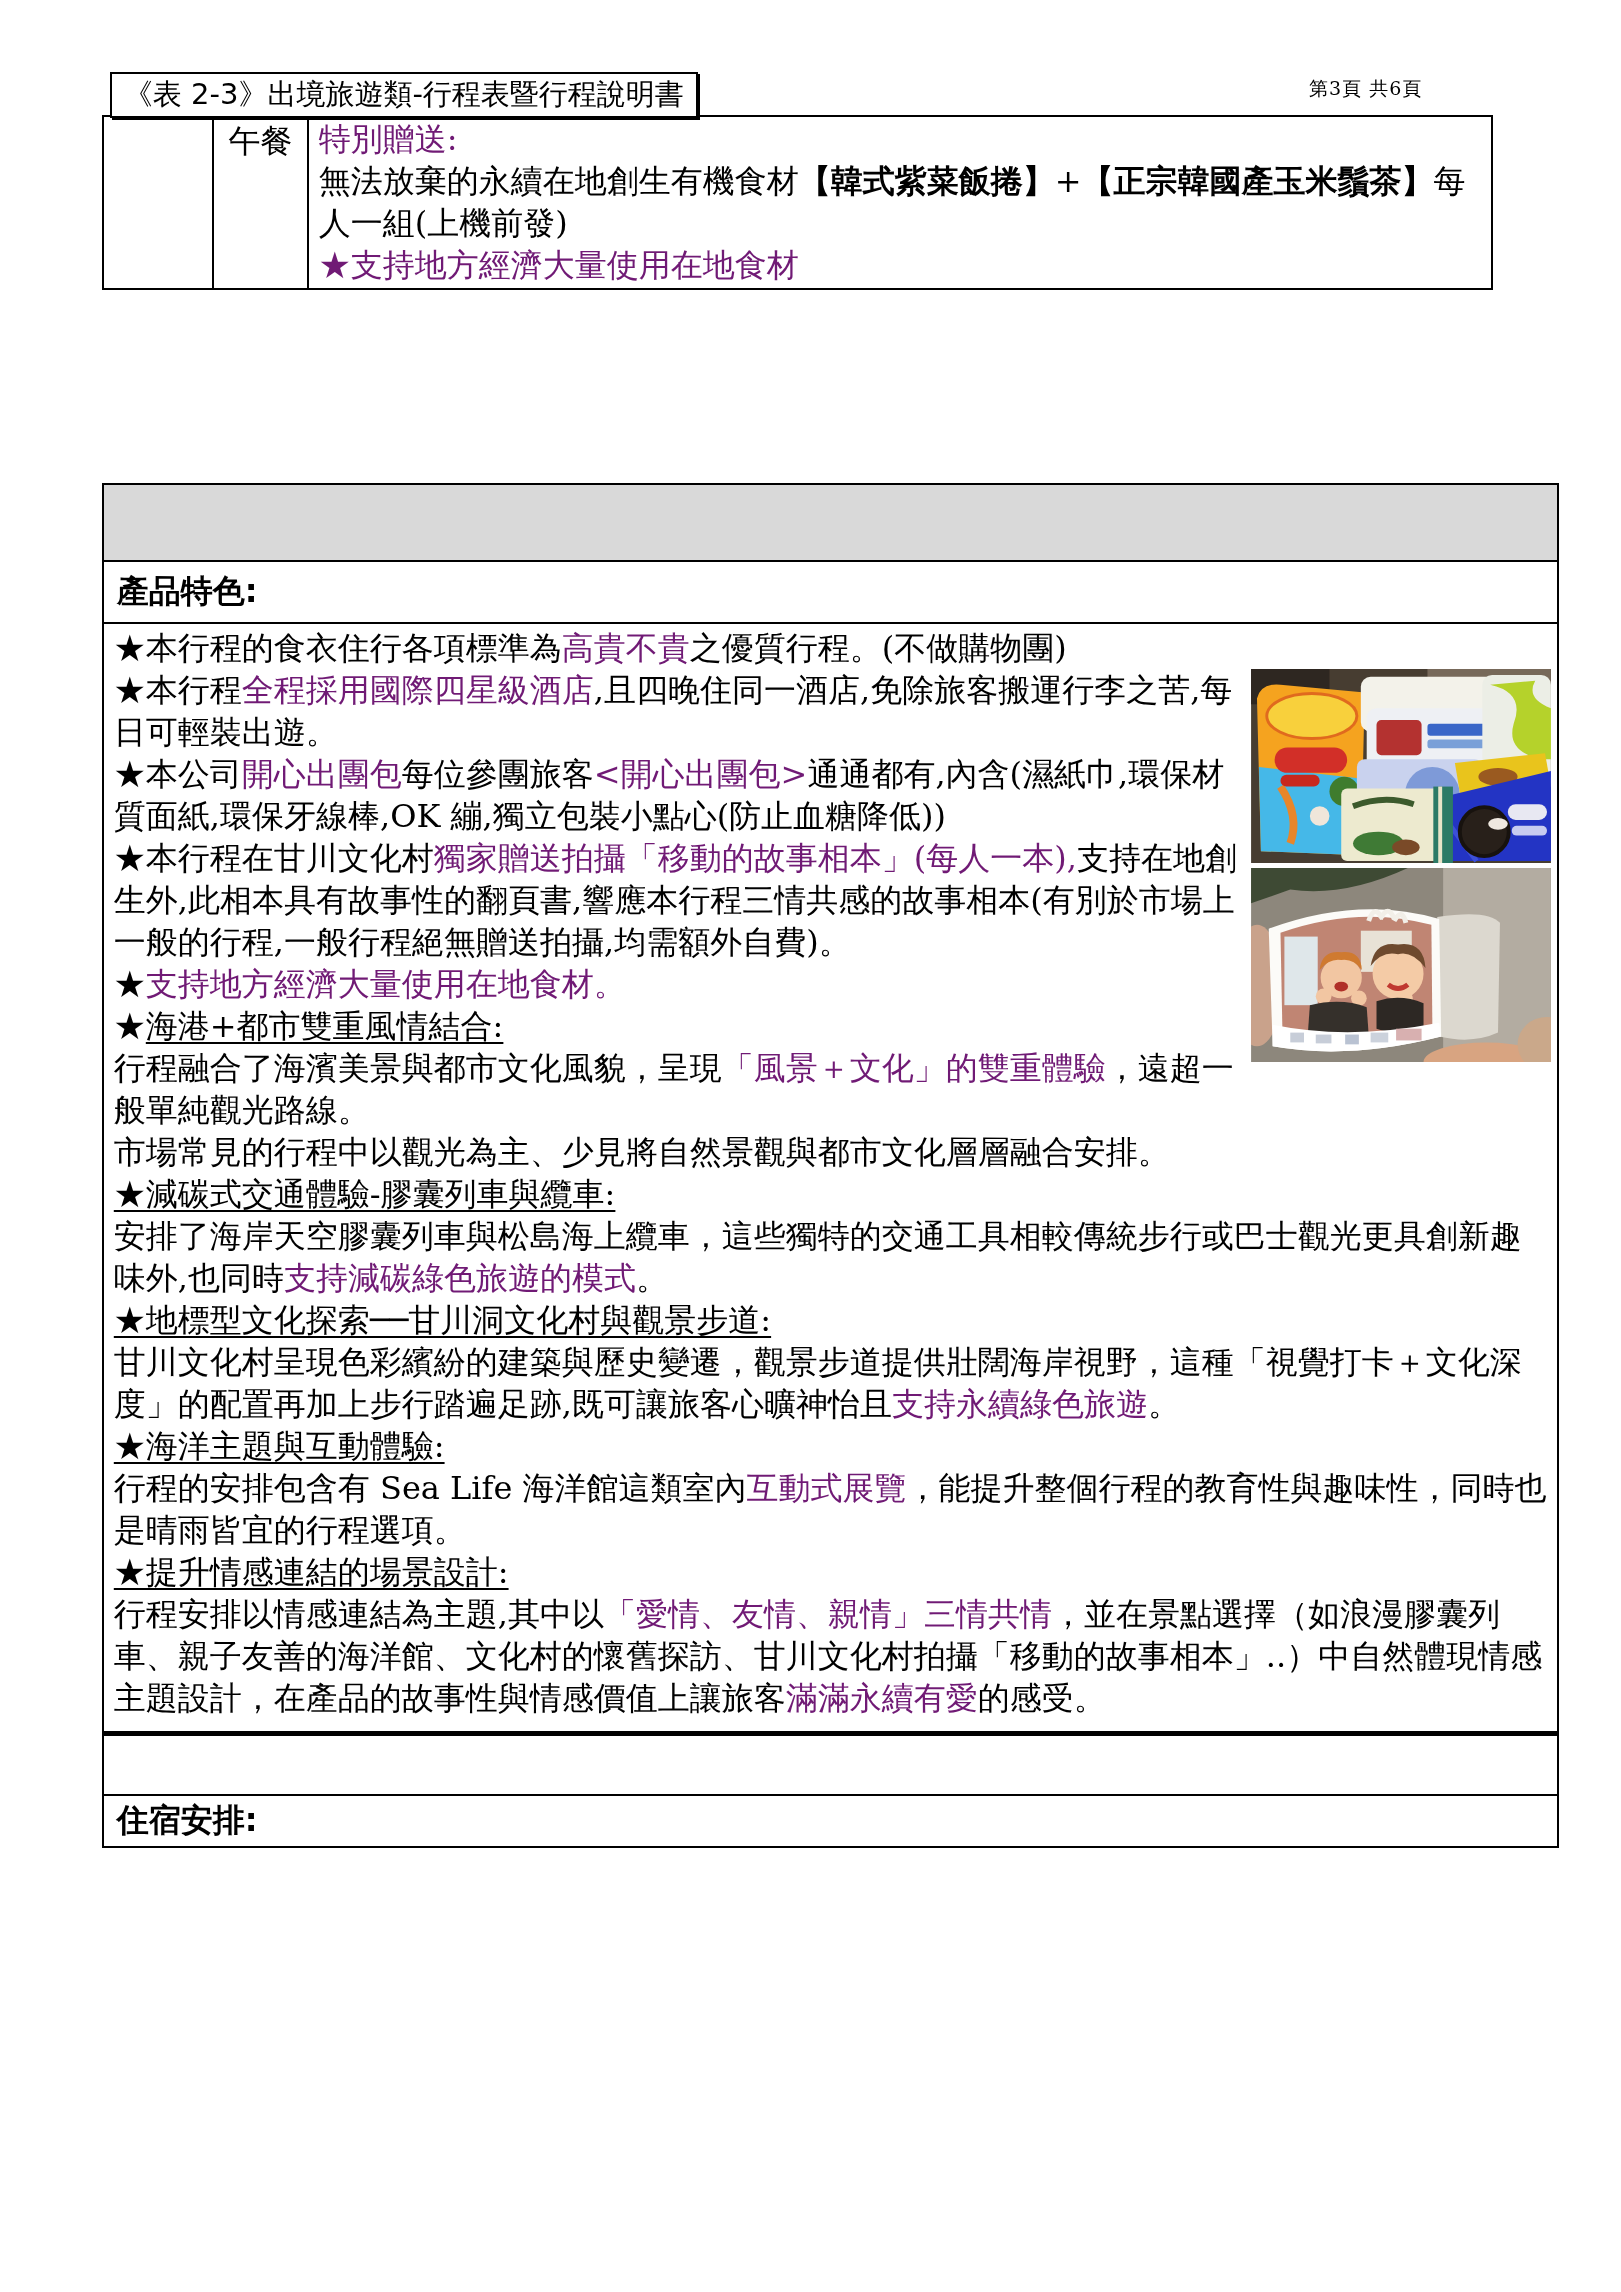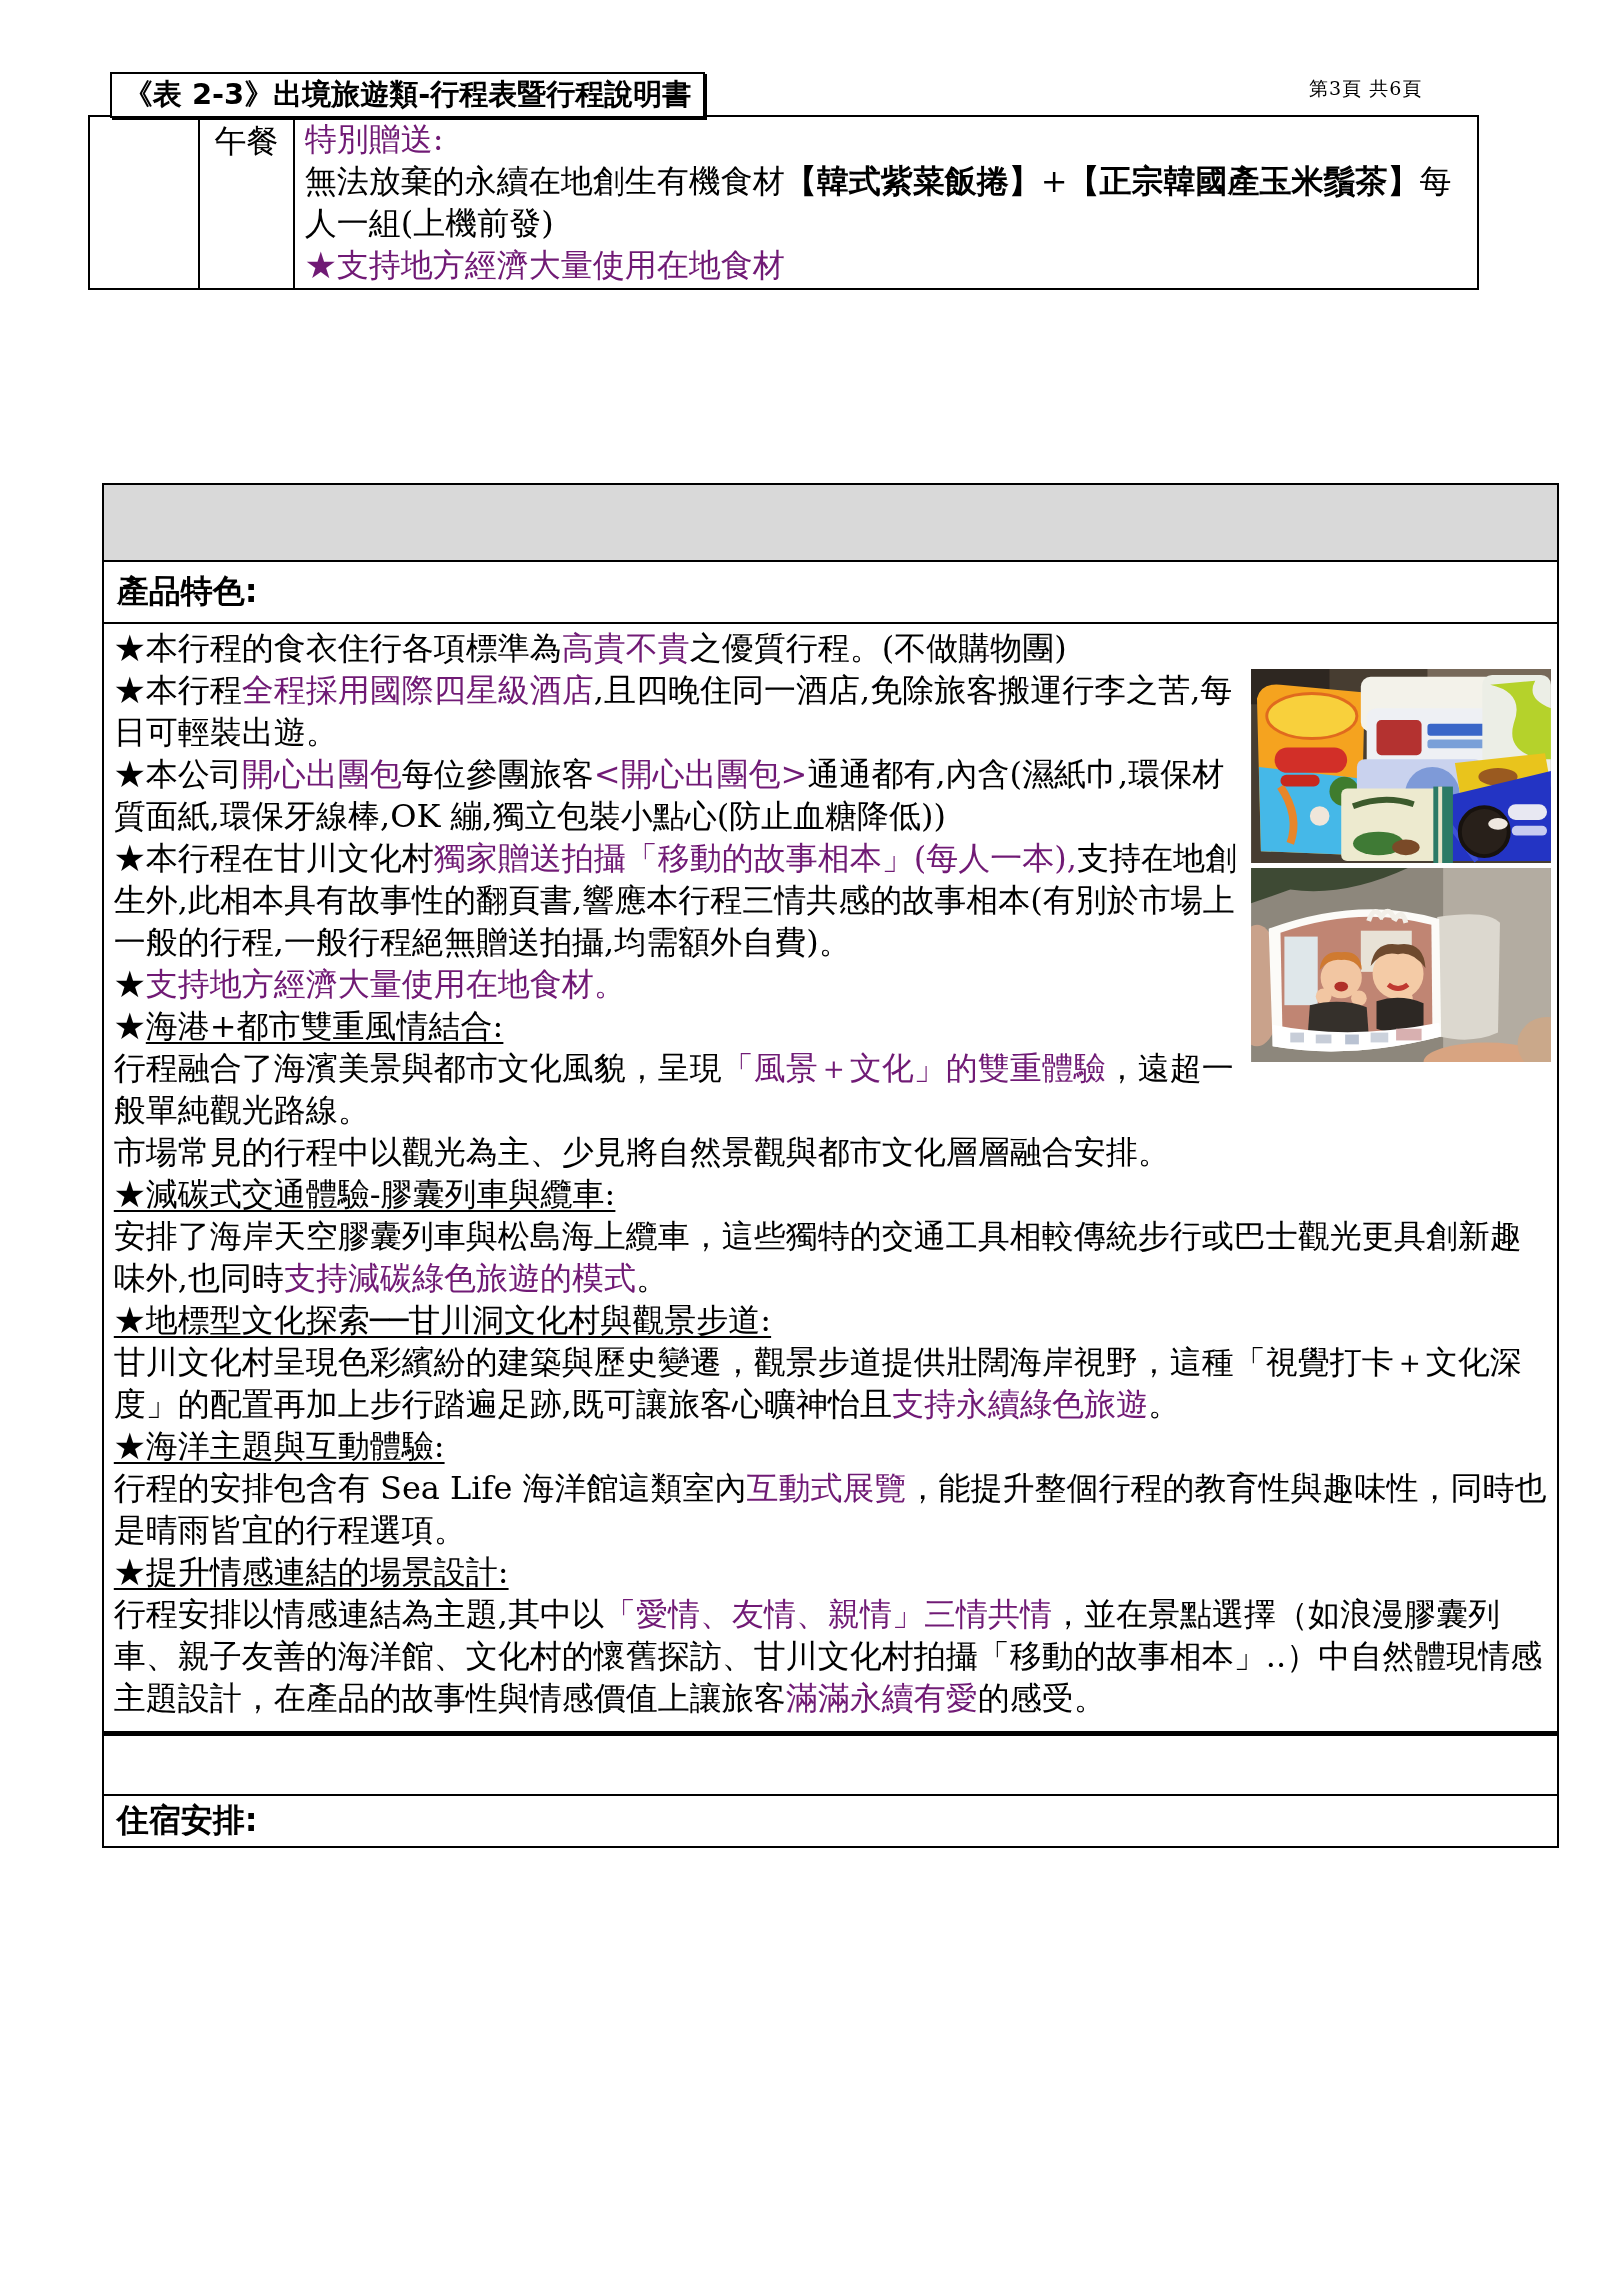--- a/index.html
+++ b/index.html
@@ -10,30 +10,30 @@
     font-family:"DejaVu Serif","Liberation Serif",serif;
     color:#000;
     overflow:hidden;
   }
   
   .header-box{
     position:absolute;left:110px;top:72px;height:46px;
     box-sizing:border-box;border:2.9px solid #000;
     display:flex;align-items:center;padding:0 11.8px;
     font-family:"DejaVu Sans","Liberation Sans",sans-serif;
-    font-weight:bold;font-size:29px;background:#fff;z-index:3;
+    font-weight:normal;font-size:29px;background:#fff;z-index:3;
     box-shadow:2px 2px 0 #000;
   }
   .page-num{
     position:absolute;left:1309px;top:76px;
     font-size:19px;letter-spacing:1px;
   }
   
   .meal-table{
-    position:absolute;left:88px;top:115px;width:1391px;height:175px;
+    position:absolute;left:102px;top:115px;width:1391px;height:175px;
     box-sizing:border-box;border:2.9px solid #000;
     display:flex;background:#fff;
   }
   .mt-col1{width:110px;border-right:2.9px solid #000;box-sizing:border-box;}
   .mt-col2{width:95px;border-right:2.9px solid #000;box-sizing:border-box;
     font-size:32px;text-align:center;padding-top:2.9px;}
   .mt-col3{flex:1;padding:1px 7.8px 0 9.8px;font-size:32px;line-height:42px;overflow:hidden;}
   .meal-line{white-space:normal;}
   
   .main-table{

